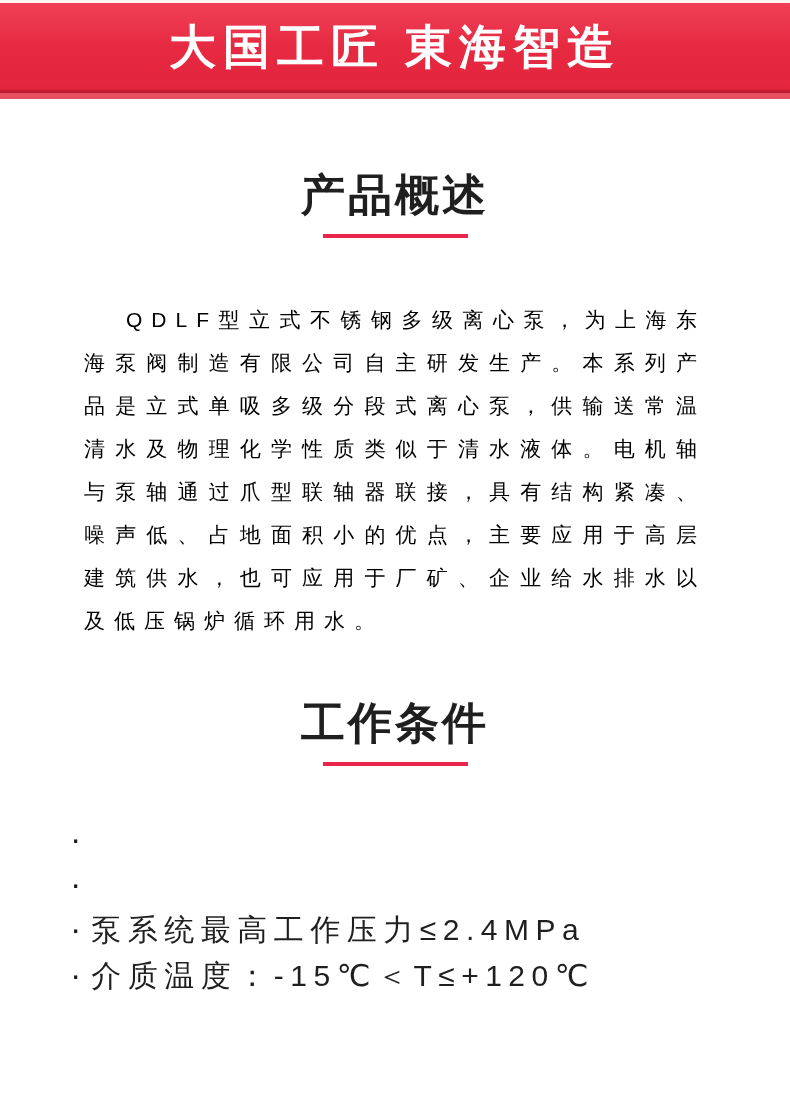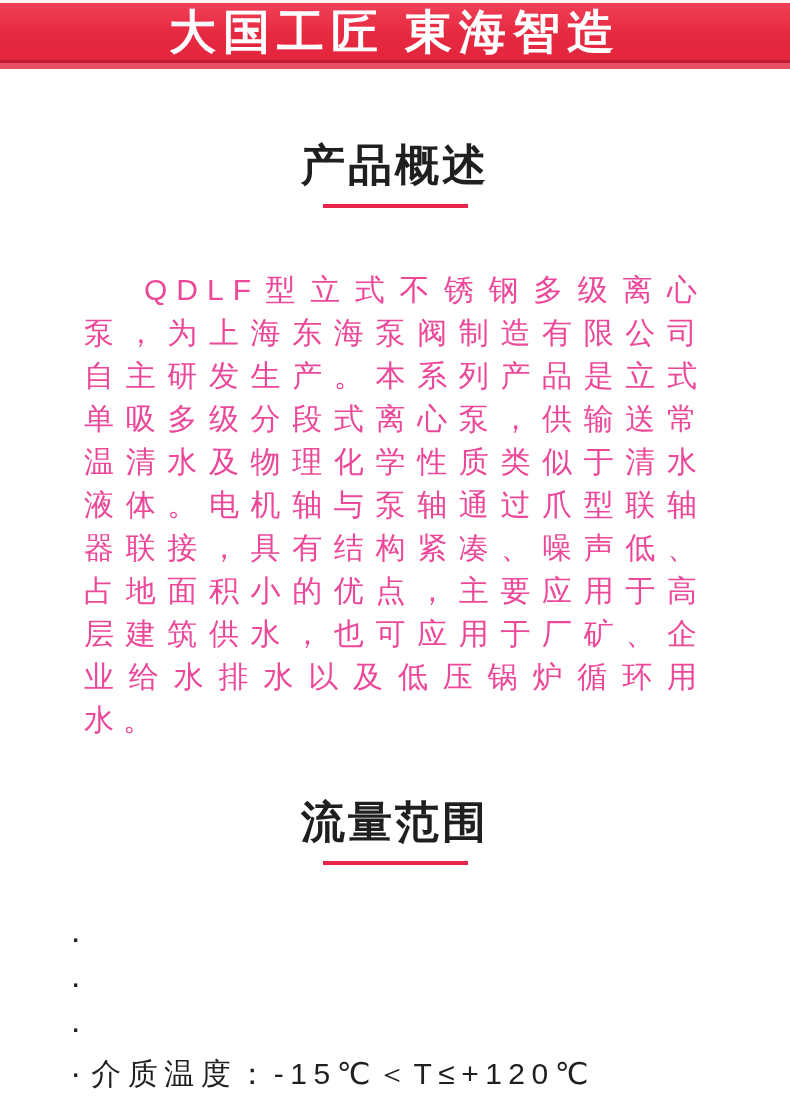--- a/index.html
+++ b/index.html
@@ -8,21 +8,21 @@
     width: 790px;
     height: 1112px;
     background: #ffffff;
     font-family: "Liberation Sans", "DejaVu Sans", sans-serif;
     overflow: hidden;
   }
   .top-strip { height: 3px; background: #fdf4f4; }
 
   
   .banner {
-    height: 66px;
+    height: 96px;
     background: linear-gradient(180deg, #f04056 0%, #e62a42 45%, #e2233b 100%);
     box-shadow: inset 0 -6px 0 #e64f60, inset 0 -9px 0 #c11b34;
     display: flex;
     align-items: center;
     justify-content: center;
   }
   .banner-title {
     margin: 0 0 8px 0;
     color: #ffffff;
     font-size: 47px;
@@ -46,23 +46,23 @@
   .title-underline {
     width: 145px;
     height: 4px;
     background: #e8254a;
     margin: 14px auto 0 auto;
   }
 
   
   .overview-paragraph {
     margin: 60px 84px 0 84px;
-    font-size: 30px;
+    font-size: 21px;
     line-height: 43px;
-    color: #ec4899;
+    color: #000000;
     text-align: justify;
     text-justify: inter-character;
     letter-spacing: 9px;
     text-indent: 2em;
   }
 
   
   .spec-list {
     list-style: none;
     margin: 50px 40px 0 70px;
@@ -95,32 +95,33 @@
     <h1 class="banner-title">大国工匠  東海智造</h1>
   </header>
 
   <section class="section-overview">
     <h2 class="section-title">产品概述</h2>
     <div class="title-underline"></div>
     <p class="overview-paragraph">QDLF型立式不锈钢多级离心泵，为上海东海泵阀制造有限公司自主研发生产。本系列产品是立式单吸多级分段式离心泵，供输送常温清水及物理化学性质类似于清水液体。电机轴与泵轴通过爪型联轴器联接，具有结构紧凑、噪声低、占地面积小的优点，主要应用于高层建筑供水，也可应用于厂矿、企业给水排水以及低压锅炉循环用水。</p>
   </section>
 
   <section class="section-conditions">
-    <h2 class="section-title">流量范围</h2>
+    <h2 class="section-title">工作条件</h2>
     <div class="title-underline"></div>
 
     <ul class="spec-list">
       <li class="spec-item">
         <span class="bullet">·</span>
       </li>
       <li class="spec-item">
         <span class="bullet">·</span>
       </li>
       <li class="spec-item">
         <span class="bullet">·</span>
+        <span class="spec-text">泵系统最高工作压力≤2.4MPa</span>
       </li>
       <li class="spec-item">
         <span class="bullet">·</span>
         <span class="spec-text">介质温度：-15℃＜T≤+120℃</span>
       </li>
 
     </ul>
   </section>
 
 </div>

